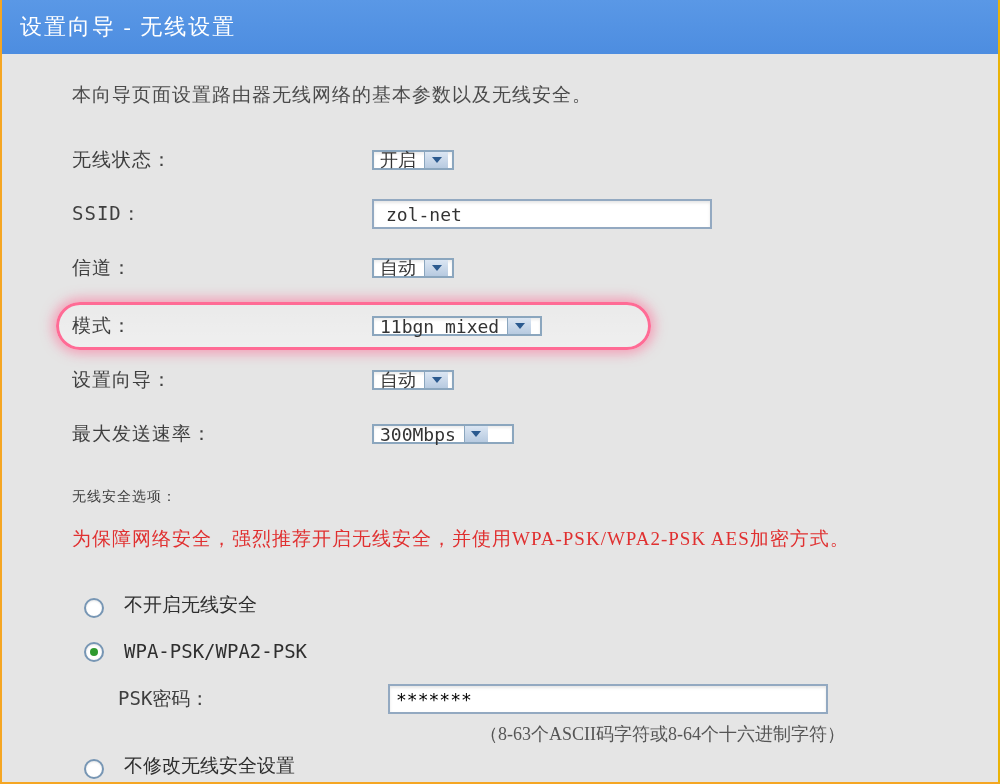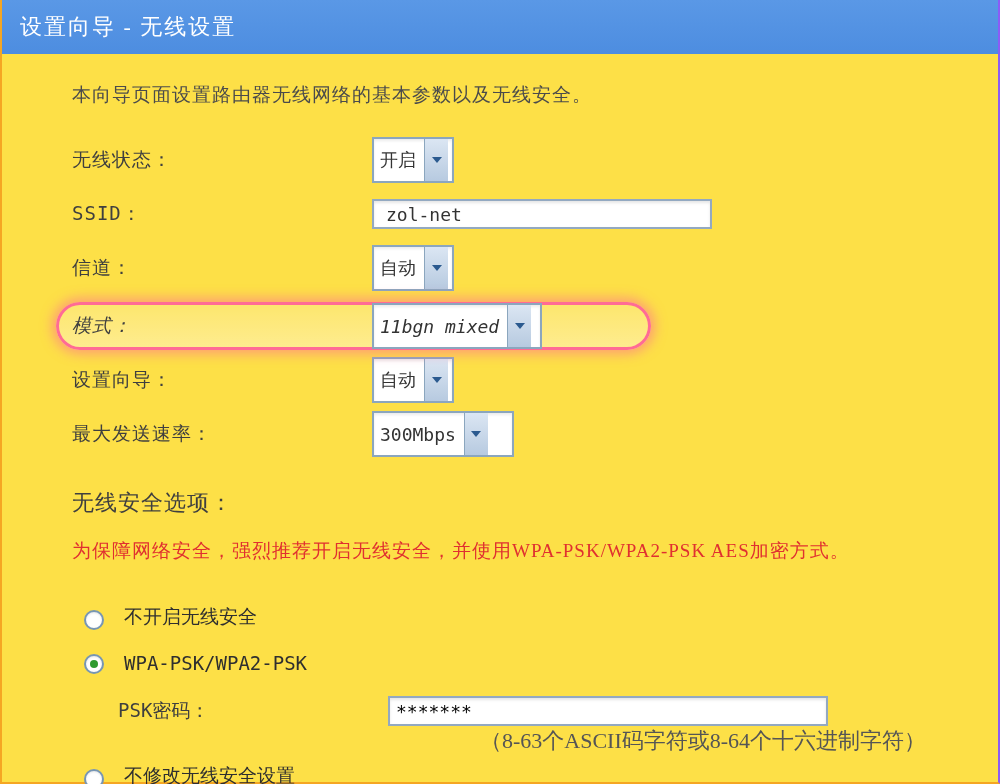--- a/index.html
+++ b/index.html
@@ -9,24 +9,24 @@
     }
     body {
       font-family: "SimSun", "宋体", serif;
       font-size: 18px;
       width: 1000px;
       height: 784px;
       overflow: hidden;
     }
     .container {
       border-left: 2px solid #f5a623;
-      border-right: 2px solid #8b5cf6;
+      border-right: 2px solid #eab308;
       border-bottom: 2px solid #f5a623;
       height: 100%;
-      background: #fde047;
+      background: #e5e5e5;
     }
     .header {
       background: linear-gradient(to bottom, #5a98e6 0%, #4d8de0 100%);
       color: #fff;
       font-size: 22px;
       font-weight: normal;
       padding: 12px 18px;
       letter-spacing: 2px;
     }
     .content {
@@ -52,21 +52,21 @@
     }
     .field {
       display: flex;
       align-items: center;
     }
     .select-wrap {
       display: flex;
       align-items: center;
       background: #fff;
       border: 2px solid #8ba6be;
-      height: 46px;
+      height: 20px;
       box-shadow: inset 0 2px 3px rgba(0,0,0,0.08);
     }
     .select-wrap .txt {
       padding: 0 8px 0 6px;
       font-family: monospace;
       font-size: 18px;
       color: #333;
     }
     .select-btn {
       width: 24px;
@@ -101,25 +101,24 @@
       box-shadow:
         inset 0 0 0 3px #ff6b95,
         0 0 12px 4px rgba(255,107,149,0.55);
       background: linear-gradient(to bottom, rgba(255,255,255,0.2), rgba(255,255,255,0.4));
       margin-left: -16px;
       padding-left: 16px;
       width: 595px;
       height: 48px;
       margin-bottom: 10px;
       margin-top: 6px;
-      font-style: italic;
     }
     .section-title {
       color: #3f3f3f;
-      font-size: 22px;
+      font-size: 14px;
       margin-top: 34px;
       margin-bottom: 16px;
       letter-spacing: 1px;
     }
     .warning {
       color: #e03030;
       font-size: 19px;
       line-height: 1.8;
       margin-bottom: 36px;
       letter-spacing: 1px;
@@ -152,39 +151,40 @@
       transform: translate(-50%, -50%);
       width: 8px;
       height: 8px;
       border-radius: 50%;
       background: #2f9a2f;
     }
     .psk-row {
       display: flex;
       align-items: center;
       margin-left: 46px;
+      margin-bottom: 8px;
     }
     .psk-label {
       width: 270px;
       color: #3f3f3f;
       font-size: 19px;
     }
     .psk-input {
       height: 30px;
       width: 440px;
       border: 2px solid #93a9c1;
       padding: 0 6px;
       font-family: monospace;
       font-size: 18px;
       box-shadow: inset 0 2px 3px rgba(0,0,0,0.1);
     }
     .hint {
       margin-left: 408px;
       color: #555;
-      font-size: 22px;
+      font-size: 18px;
       margin-bottom: 7px;
     }
     .mono-label {
       font-family: monospace;
     }
   </style>
 </head>
 <body>
 
 <div class="container">

